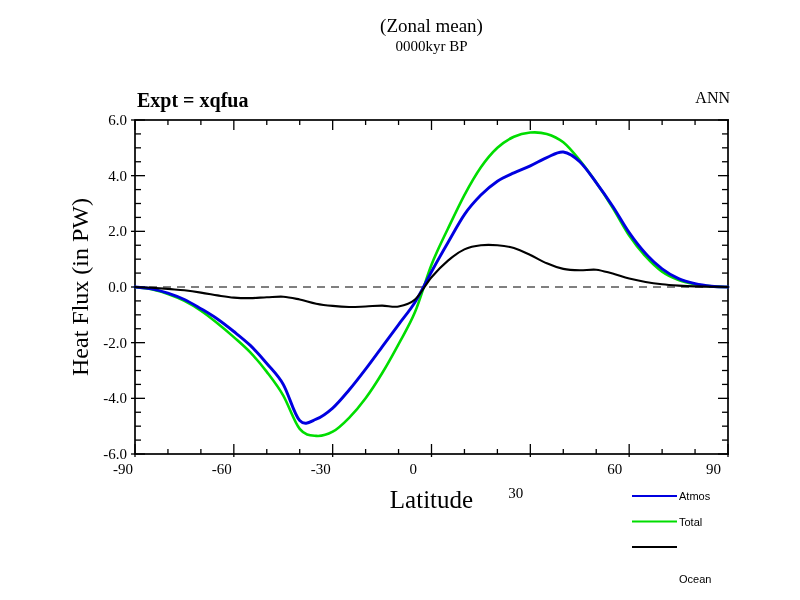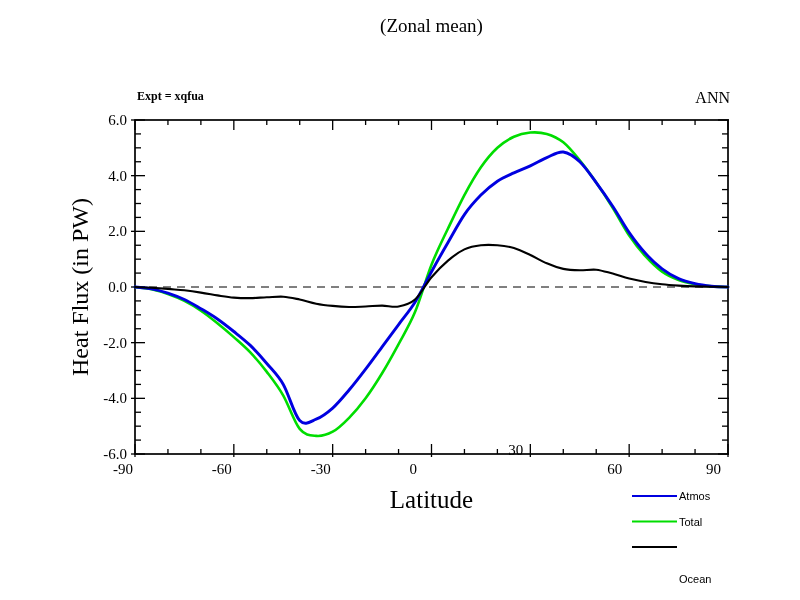--- a/index.html
+++ b/index.html
@@ -6,21 +6,21 @@
   body{
     width:800px;height:600px;position:relative;background:#ffffff;
     font-family:"Liberation Serif", serif;color:#000;
     overflow:hidden;
   }
   #chart-svg{position:absolute;left:0;top:0;}
   .header-block{position:absolute;left:135px;top:0;width:593px;text-align:center;}
   .main-title{font-size:27px;letter-spacing:0.5px;margin-top:30px;line-height:28px;}
   .sub-title{font-size:19px;line-height:20px;margin-top:16px;}
   .time-label{font-size:15px;line-height:16px;margin-top:2px;}
-  .expt-label{position:absolute;left:137px;top:89px;font-size:12px;font-weight:bold;}
+  .expt-label{position:absolute;left:137px;top:89px;font-size:20px;font-weight:bold;}
   .season-label{position:absolute;right:70px;top:89px;font-size:16px;margin-left:32px;}
   .y-axis-title{
     position:absolute;left:-84px;top:273px;width:330px;height:28px;
     text-align:center;font-size:24px;transform:rotate(-90deg);
   }
   .x-axis-title{position:absolute;left:135px;top:486px;width:593px;text-align:center;font-size:25px;}
   .tick-label{position:absolute;font-size:15px;line-height:15px;}
   .y-tick{text-align:right;width:40px;}
   .x-tick{width:44px;}
   .legend-label{
@@ -125,34 +125,35 @@
     <path d="M135.0,287.0 C137.7,287.4 146.0,288.1 151.5,289.2 C157.0,290.4 162.5,292.0 167.9,294.0 C173.4,295.9 178.9,298.1 184.4,300.9 C189.9,303.7 195.4,306.9 200.9,310.7 C206.4,314.4 211.9,318.8 217.4,323.2 C222.9,327.6 228.3,332.2 233.8,337.1 C239.3,342.0 244.8,346.6 250.3,352.4 C255.8,358.2 261.3,364.7 266.8,371.9 C272.3,379.1 277.8,386.0 283.3,395.6 C288.7,405.1 294.2,422.2 299.7,428.9 C305.2,435.7 310.7,435.4 316.2,435.9 C321.7,436.4 327.2,434.7 332.7,431.7 C338.2,428.7 343.6,423.4 349.1,417.8 C354.6,412.3 360.1,405.8 365.6,398.3 C371.1,390.9 376.6,382.3 382.1,373.3 C387.6,364.2 393.1,354.3 398.6,344.1 C404.0,333.9 409.5,325.3 415.0,312.1 C420.5,298.8 426.0,278.7 431.5,264.7 C437.0,250.8 442.5,240.1 448.0,228.5 C453.5,217.0 459.0,205.4 464.4,195.1 C469.9,184.9 475.4,175.2 480.9,167.3 C486.4,159.4 491.9,152.9 497.4,147.8 C502.9,142.7 508.4,139.3 513.9,136.7 C519.4,134.1 524.8,133.0 530.3,132.5 C535.8,132.1 541.3,132.3 546.8,133.9 C552.3,135.5 557.8,137.9 563.3,142.3 C568.8,146.7 574.3,153.6 579.8,160.4 C585.2,167.1 590.7,174.7 596.2,182.6 C601.7,190.5 607.2,198.9 612.7,207.7 C618.2,216.5 623.7,227.4 629.2,235.5 C634.7,243.6 640.1,250.4 645.6,256.4 C651.1,262.4 656.6,267.7 662.1,271.7 C667.6,275.6 673.1,278.0 678.6,280.0 C684.1,282.1 689.6,283.1 695.1,284.2 C700.5,285.3 706.0,286.0 711.5,286.4 C717.0,286.9 725.3,286.9 728.0,287.0" fill="none" stroke="#00dd00" stroke-width="2.6" stroke-linecap="round" stroke-linejoin="round"></path>
     <path d="M135.0,287.0 C137.7,287.3 146.0,287.9 151.5,288.9 C157.0,290.0 162.5,291.4 167.9,293.1 C173.4,294.9 178.9,296.9 184.4,299.5 C189.9,302.1 195.4,305.5 200.9,308.7 C206.4,312.0 211.9,315.2 217.4,319.0 C222.9,322.8 228.3,327.1 233.8,331.5 C239.3,335.9 244.8,340.1 250.3,345.4 C255.8,350.8 261.3,357.0 266.8,363.5 C272.3,370.0 277.8,374.9 283.3,384.4 C288.7,393.9 294.2,414.8 299.7,420.6 C305.2,426.4 310.7,421.3 316.2,419.2 C321.7,417.1 327.2,412.9 332.7,408.1 C338.2,403.2 343.6,396.5 349.1,390.0 C354.6,383.5 360.1,376.3 365.6,369.1 C371.1,361.9 376.6,354.3 382.1,346.8 C387.6,339.4 393.1,332.0 398.6,324.6 C404.0,317.2 409.5,311.1 415.0,302.3 C420.5,293.5 426.0,281.7 431.5,271.7 C437.0,261.7 442.5,252.0 448.0,242.5 C453.5,233.0 459.0,222.5 464.4,214.6 C469.9,206.7 475.4,200.7 480.9,195.1 C486.4,189.6 491.9,184.9 497.4,181.2 C502.9,177.5 508.4,175.4 513.9,172.9 C519.4,170.3 524.8,168.5 530.3,165.9 C535.8,163.4 541.3,159.9 546.8,157.6 C552.3,155.3 557.8,151.3 563.3,152.0 C568.8,152.7 574.3,156.6 579.8,161.8 C585.2,166.9 590.7,175.2 596.2,182.6 C601.7,190.0 607.2,197.9 612.7,206.3 C618.2,214.6 623.7,224.8 629.2,232.7 C634.7,240.6 640.1,247.6 645.6,253.6 C651.1,259.6 656.6,264.7 662.1,268.9 C667.6,273.1 673.1,276.2 678.6,278.6 C684.1,281.1 689.6,282.4 695.1,283.7 C700.5,284.9 706.0,285.6 711.5,286.2 C717.0,286.7 725.3,286.9 728.0,287.0" fill="none" stroke="#0000e0" stroke-width="2.9" stroke-linecap="round" stroke-linejoin="round"></path>
     <path d="M135.0,287.0 C137.7,287.1 146.0,287.5 151.5,287.8 C157.0,288.2 162.5,288.5 167.9,288.9 C173.4,289.4 178.9,289.7 184.4,290.3 C189.9,290.9 195.4,291.7 200.9,292.6 C206.4,293.4 211.9,294.5 217.4,295.4 C222.9,296.2 228.3,297.1 233.8,297.6 C239.3,298.0 244.8,298.2 250.3,298.1 C255.8,298.1 261.3,297.5 266.8,297.3 C272.3,297.1 277.8,296.4 283.3,296.7 C288.7,297.1 294.2,298.4 299.7,299.5 C305.2,300.7 310.7,302.6 316.2,303.7 C321.7,304.8 327.2,305.4 332.7,305.9 C338.2,306.5 343.6,306.9 349.1,307.0 C354.6,307.1 360.1,306.7 365.6,306.5 C371.1,306.3 376.6,305.6 382.1,305.6 C387.6,305.6 393.1,307.5 398.6,306.5 C404.0,305.5 409.5,304.4 415.0,299.5 C420.5,294.7 426.0,283.8 431.5,277.3 C437.0,270.8 442.5,265.2 448.0,260.6 C453.5,255.9 459.0,252.0 464.4,249.4 C469.9,246.9 475.4,245.9 480.9,245.3 C486.4,244.6 491.9,244.8 497.4,245.3 C502.9,245.7 508.4,246.4 513.9,248.0 C519.4,249.7 524.8,252.4 530.3,255.0 C535.8,257.5 541.3,261.0 546.8,263.3 C552.3,265.7 557.8,267.7 563.3,268.9 C568.8,270.1 574.3,270.2 579.8,270.3 C585.2,270.4 590.7,269.2 596.2,269.7 C601.7,270.3 607.2,272.2 612.7,273.6 C618.2,275.1 623.7,277.3 629.2,278.6 C634.7,280.0 640.1,281.1 645.6,282.0 C651.1,282.9 656.6,283.6 662.1,284.2 C667.6,284.8 673.1,285.2 678.6,285.6 C684.1,286.0 689.6,286.3 695.1,286.4 C700.5,286.6 706.0,286.6 711.5,286.7 C717.0,286.8 725.3,287.0 728.0,287.0" fill="none" stroke="#000000" stroke-width="2.1" stroke-linecap="round" stroke-linejoin="round"></path>
     <line x1="632" y1="496" x2="677" y2="496" stroke="#0000e0" stroke-width="2"></line>
     <line x1="632" y1="521.5" x2="677" y2="521.5" stroke="#00dd00" stroke-width="2"></line>
     <line x1="632" y1="547" x2="677" y2="547" stroke="#000000" stroke-width="2.2"></line>
   </svg>
 
 <div class="header-block">
   <div class="sub-title">(Zonal mean)</div>
+  <div class="time-label">0000kyr BP</div>
 </div>
 
 <div class="expt-label">Expt = xqfua</div>
 <div class="season-label">ANN</div>
 
 <div class="y-axis-title">Heat Flux (in PW)</div>
 <div class="x-axis-title">Latitude</div>
 
 <div id="tick-labels">
     <div class="tick-label x-tick" style="left: 113px; top: 462px;">-90</div>
     <div class="tick-label x-tick" style="left: 211.833px; top: 462px;">-60</div>
     <div class="tick-label x-tick" style="left: 310.667px; top: 462px;">-30</div>
     <div class="tick-label x-tick" style="left: 409.5px; top: 462px;">0</div>
-    <div class="tick-label x-tick" style="left: 508.333px; top: 443px;">30</div>
+    <div class="tick-label x-tick" style="left: 508.333px; top: 486px;">30</div>
     <div class="tick-label x-tick" style="left: 607.167px; top: 462px;">60</div>
     <div class="tick-label x-tick" style="left: 706px; top: 462px;">90</div>
     <div class="tick-label y-tick" style="left: 87px; top: 113px;">6.0</div>
     <div class="tick-label y-tick" style="left: 87px; top: 168.667px;">4.0</div>
     <div class="tick-label y-tick" style="left: 87px; top: 224.333px;">2.0</div>
     <div class="tick-label y-tick" style="left: 87px; top: 280px;">0.0</div>
     <div class="tick-label y-tick" style="left: 87px; top: 335.667px;">-2.0</div>
     <div class="tick-label y-tick" style="left: 87px; top: 391.333px;">-4.0</div>
     <div class="tick-label y-tick" style="left: 87px; top: 447px;">-6.0</div>
   </div>

